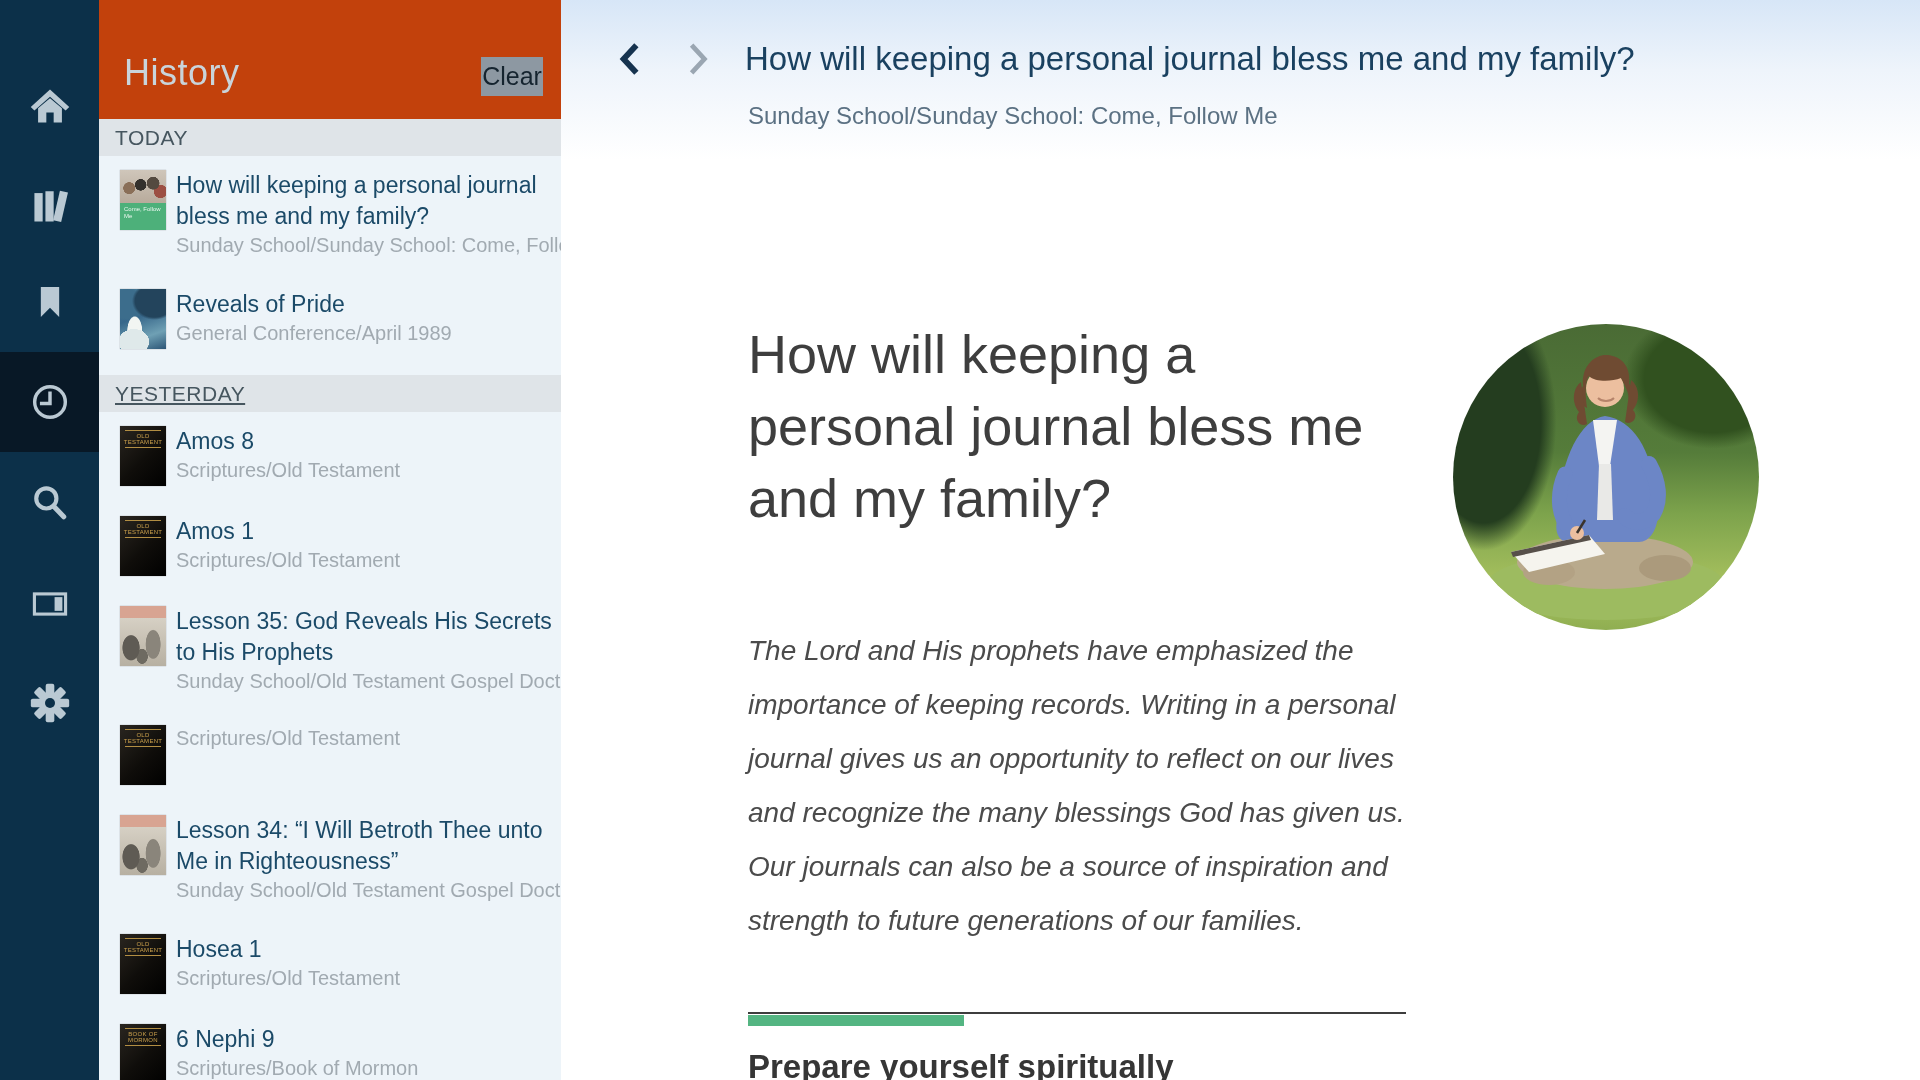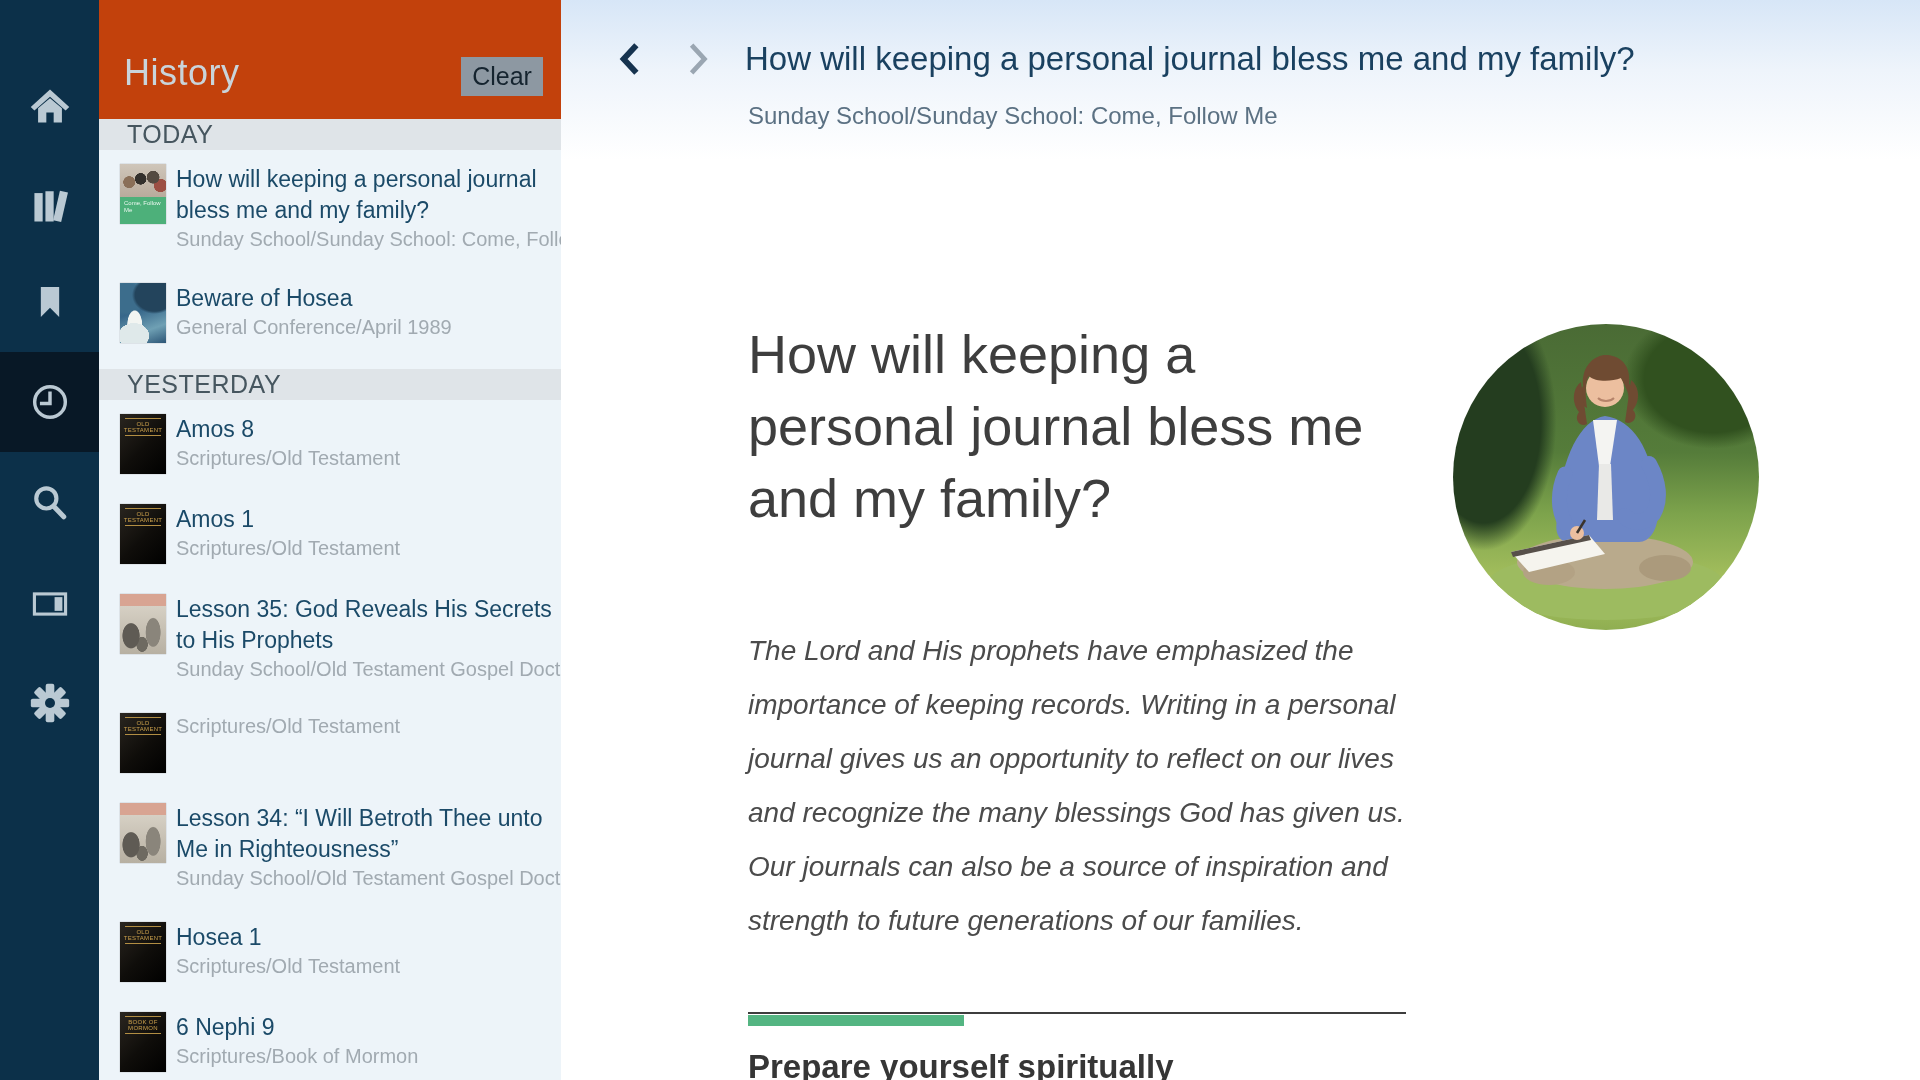--- a/index.html
+++ b/index.html
@@ -14,27 +14,27 @@
   .nav-item.active { background:#081826; }
   .nav-item svg { display:block; }
 
   
   .panel { position:absolute; left:99px; top:0; width:462px; height:1080px;
     background:#edf4f9; }
   .panel-header { position:absolute; left:0; top:0; width:462px; height:119px;
     background:#c2410c; }
   .panel-title { position:absolute; left:25px; top:52px; font-size:36px;
     font-weight:300; color:#c9d4db; letter-spacing:0.5px; }
-  .clear-btn { position:absolute; right:18px; top:57px; width:82px; height:39px;
+  .clear-btn { position:absolute; right:18px; top:57px; width:62px; height:39px;
     background:#8d98a2; border:none; color:#15242f; font-size:25px;
     font-family:inherit; cursor:pointer; }
   .list { position:absolute; left:0; top:119px; width:462px; bottom:0; overflow:hidden; }
-  .section-bar { height:31px; background:#dfe4e8; color:#46565f; font-size:25px;
-    display:flex; align-items:center; padding-left:28px; letter-spacing:0.5px; }
-  .section-bar.later { margin-top:10px; }
+  .section-bar { height:37px; background:#dfe4e8; color:#46565f; font-size:21px;
+    display:flex; align-items:center; padding-left:16px; letter-spacing:0.5px; }
+  .section-bar.later { margin-top:10px;text-decoration:underline; }
   .item { display:flex; padding:14px 8px 16px 21px; cursor:pointer; }
   .thumb { width:46px; height:60px; flex:0 0 46px; margin-right:10px;
     position:relative; overflow:hidden; box-shadow:0 0 1px rgba(0,0,0,.4); }
   .txt { width:389px; }
   .t { font-size:23px; line-height:31px; color:#1b4a68; }
   .s { font-size:20px; line-height:27px; color:#a1aab1; white-space:nowrap;
     overflow:hidden; }
 
   
   .cfm { background:#d9d0c5; }
@@ -178,21 +178,21 @@
       </div>
       <div class="txt">
         <div class="t">How will keeping a personal journal bless me and my family?</div>
         <div class="s">Sunday School/Sunday School: Come, Follow..</div>
       </div>
     </div>
 
     <div class="item">
       <div class="thumb bop"></div>
       <div class="txt">
-        <div class="t">Beware of Hosea</div>
+        <div class="t">Reveals of Pride</div>
         <div class="s">General Conference/April 1989</div>
       </div>
     </div>
 
     <div class="section-bar later">YESTERDAY</div>
 
     <div class="item">
       <div class="thumb ot">
         <span class="cover-label">OLD TESTAMENT</span>
       </div>

